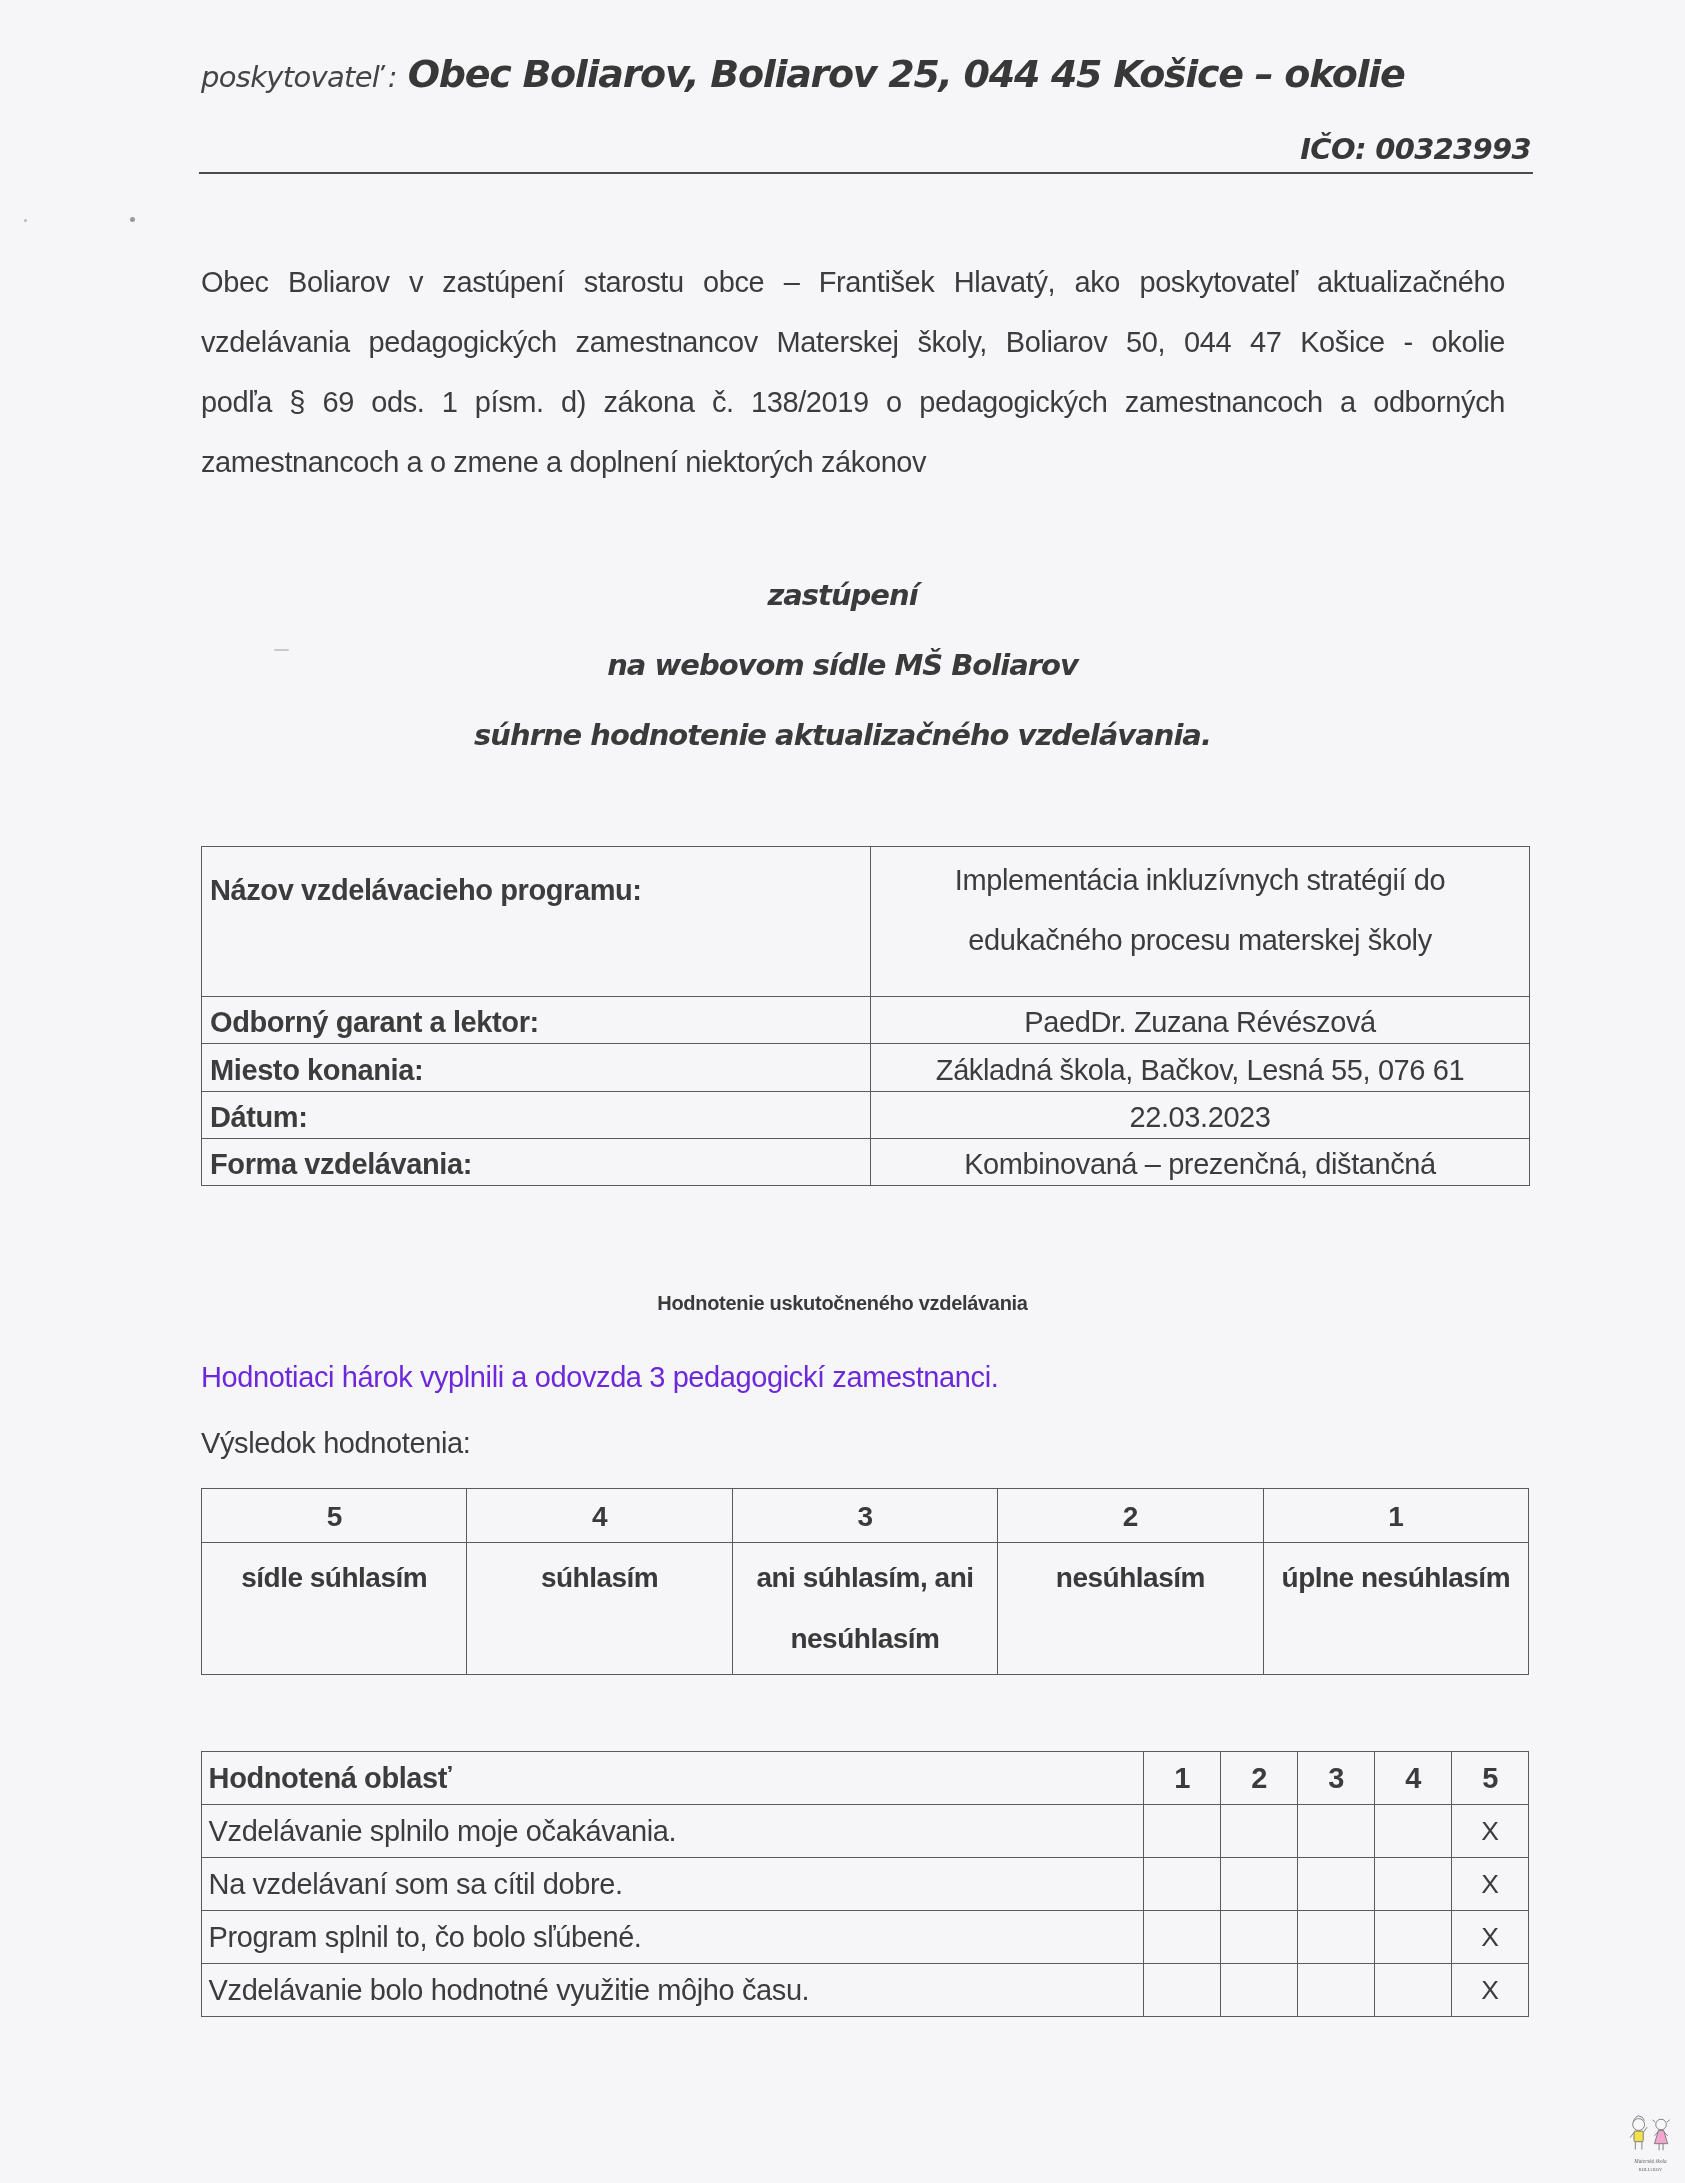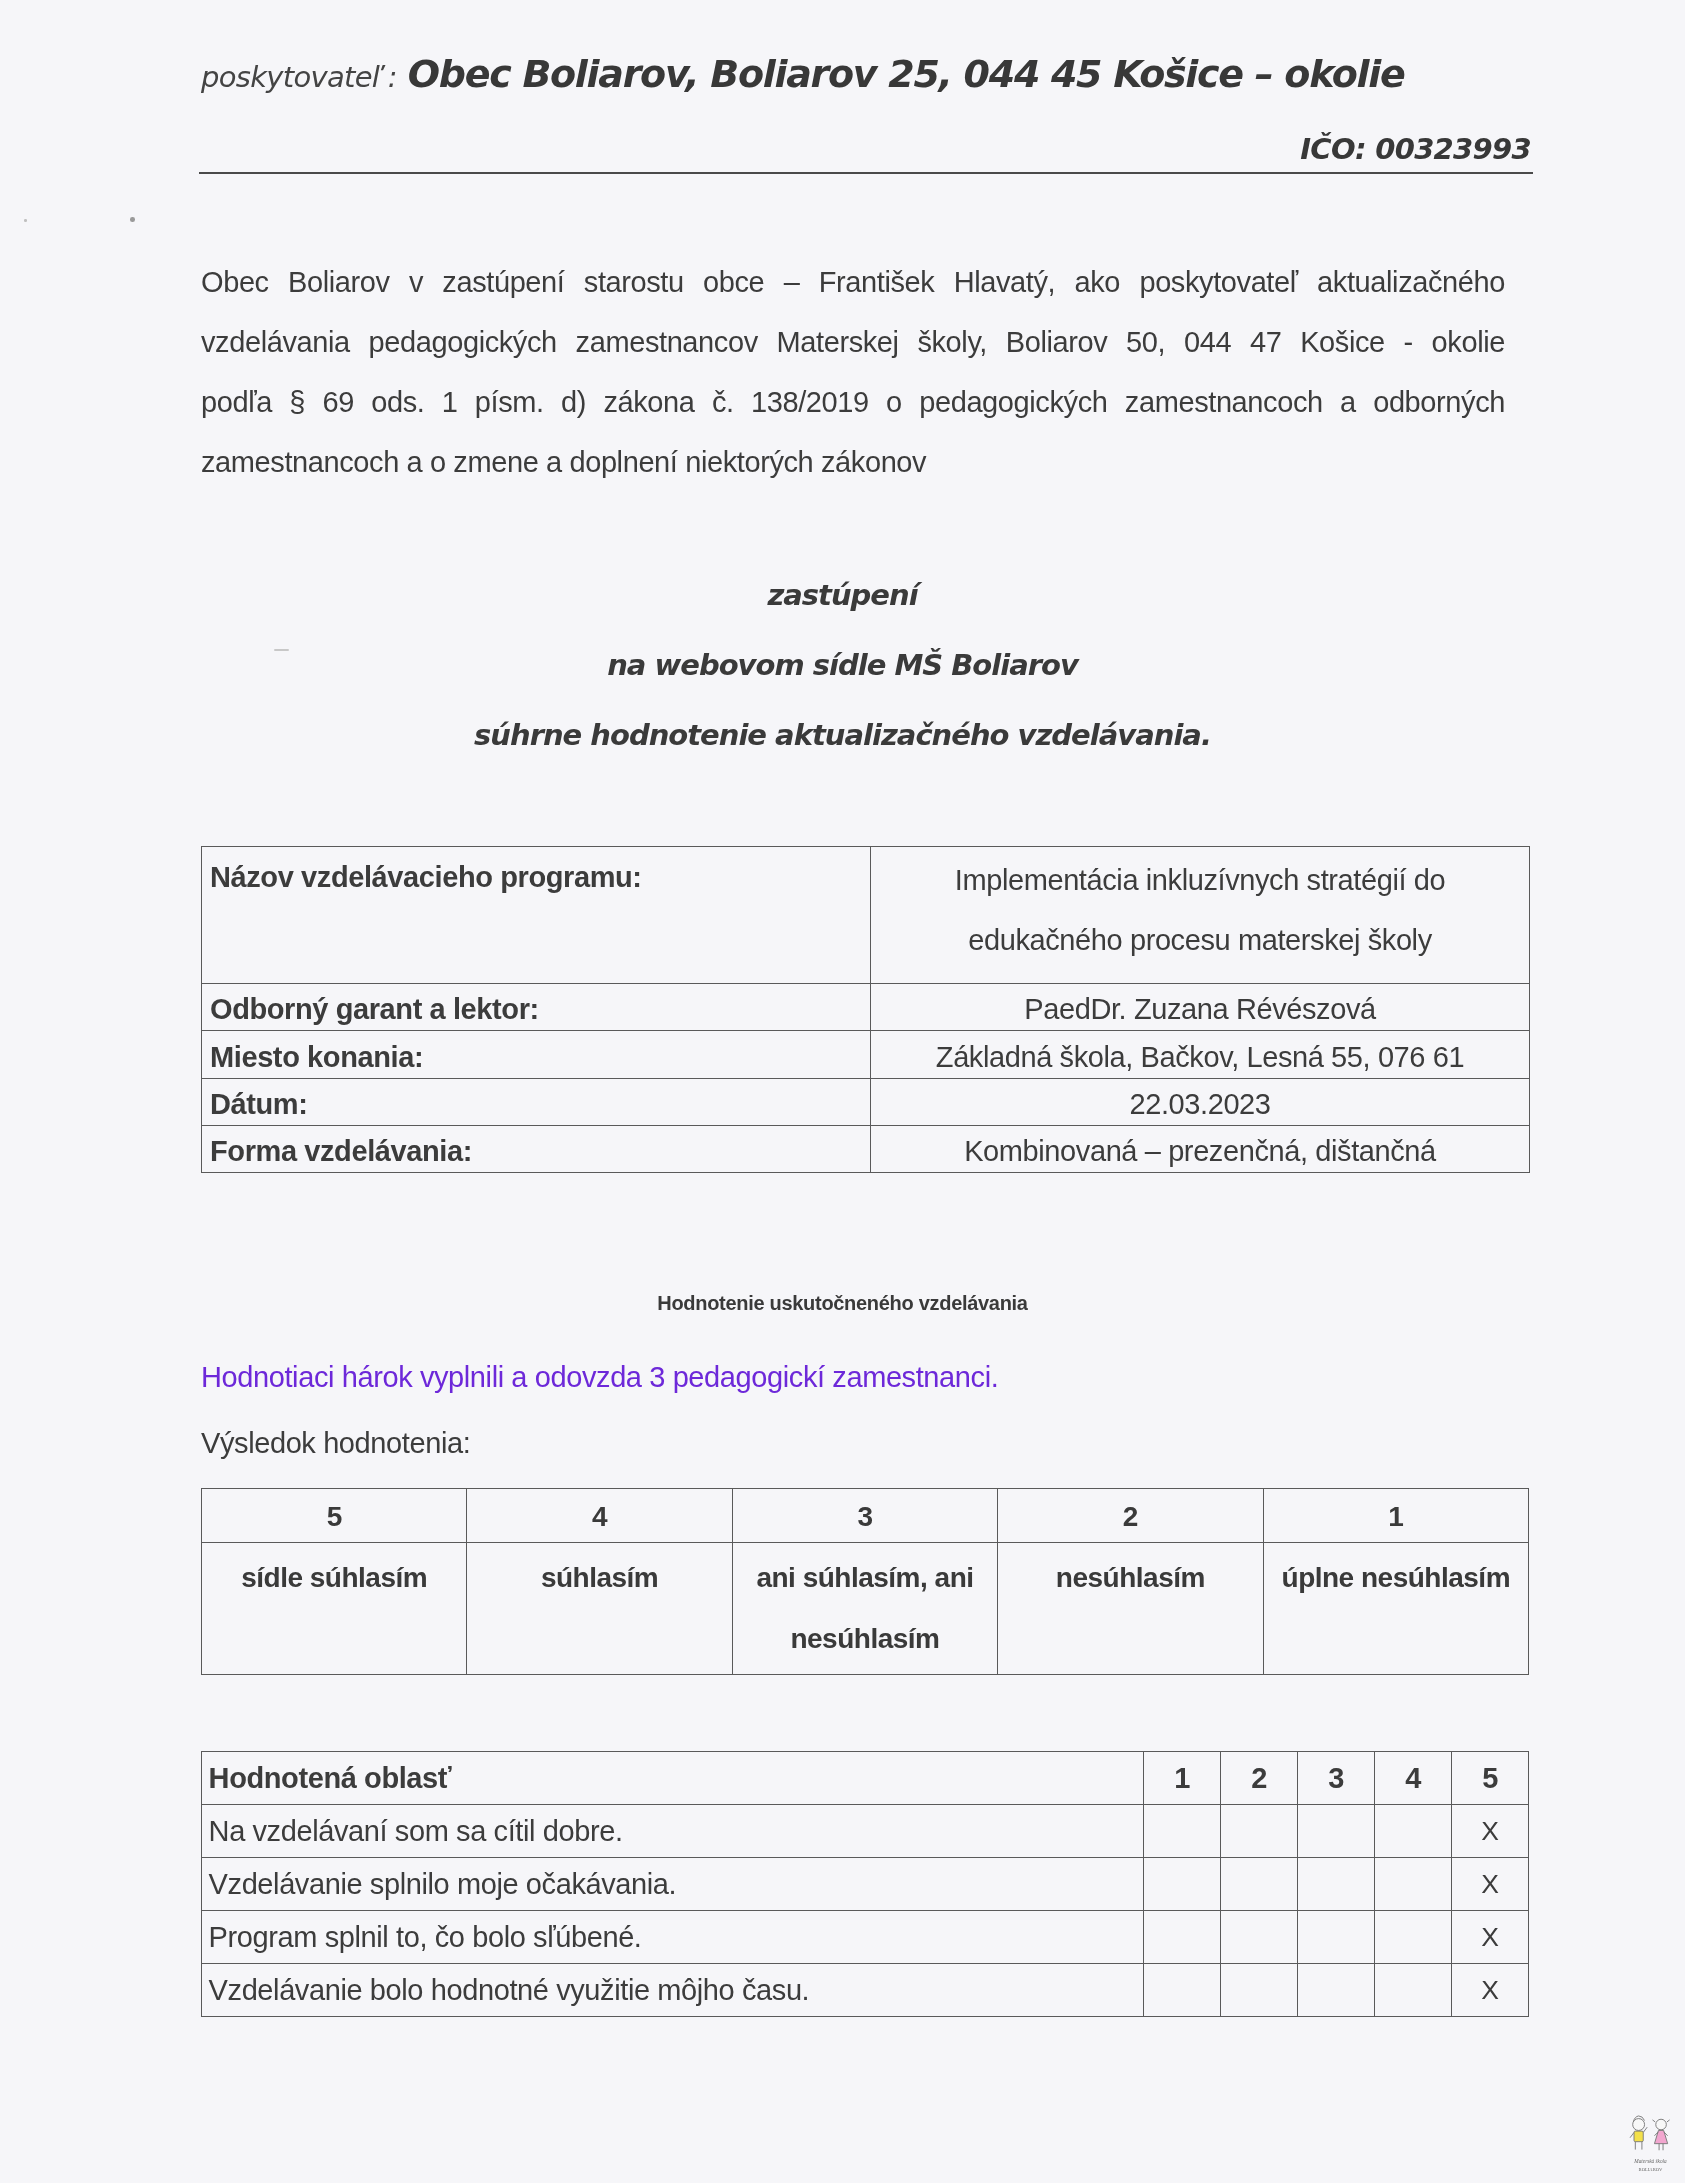--- a/index.html
+++ b/index.html
@@ -57,21 +57,21 @@
     
     table { border-collapse: collapse; position: absolute; }
     #info-table { left: 201px; top: 846px; width: 1329px; }
     #info-table td {
       border: 1.7px solid #5a5a5a; font-size: 29px; vertical-align: top;
       color: #3c3c3c; letter-spacing: -0.4px;
     }
     #info-table td.k { width: 652px; font-weight: bold; text-align: left; padding: 12px 8px 0 8px; }
     #info-table td.v { text-align: center; padding: 12px 5.3px 0 5.3px; }
     #info-table tr.r0 td { height: 126px; line-height: 60px; padding-top: 2.6px; }
-    #info-table tr.r0 td.k { padding-top: 10px; line-height: 40px; }
+    #info-table tr.r0 td.k { padding-top: 23px; line-height: 40px; }
     #info-table tr.rn td { height: 41px; line-height: 41px; padding-top: 5.3px; }
 
     
     #eval-title {
       left: 0; width: 1685px; top: 1292px; text-align: center;
       font-weight: bold; font-size: 20px; color: #3a3a3a; letter-spacing: -0.3px;
     }
     #eval-note { left: 201px; top: 1361px; font-size: 29px; color: #6d28d9; letter-spacing: -0.4px; }
     #result-label { left: 201px; top: 1427px; font-size: 29px; color: #3c3c3c; letter-spacing: -0.4px; }
 
@@ -180,29 +180,29 @@
   <tbody>
       <tr class="head">
     <td class="area">Hodnotená oblasť</td>
     <td class="score">1</td>
     <td class="score">2</td>
     <td class="score">3</td>
     <td class="score">4</td>
     <td class="score">5</td>
   </tr>
   <tr>
+    <td class="area">Vzdelávanie splnilo moje očakávania.</td>
+    <td class="score mark"></td>
+    <td class="score mark"></td>
+    <td class="score mark"></td>
+    <td class="score mark"></td>
+    <td class="score mark">X</td>
+  </tr>
+  <tr>
     <td class="area">Na vzdelávaní som sa cítil dobre.</td>
-    <td class="score mark"></td>
-    <td class="score mark"></td>
-    <td class="score mark"></td>
-    <td class="score mark"></td>
-    <td class="score mark">X</td>
-  </tr>
-  <tr>
-    <td class="area">Vzdelávanie splnilo moje očakávania.</td>
     <td class="score mark"></td>
     <td class="score mark"></td>
     <td class="score mark"></td>
     <td class="score mark"></td>
     <td class="score mark">X</td>
   </tr>
   <tr>
     <td class="area">Program splnil to, čo bolo sľúbené.</td>
     <td class="score mark"></td>
     <td class="score mark"></td>

